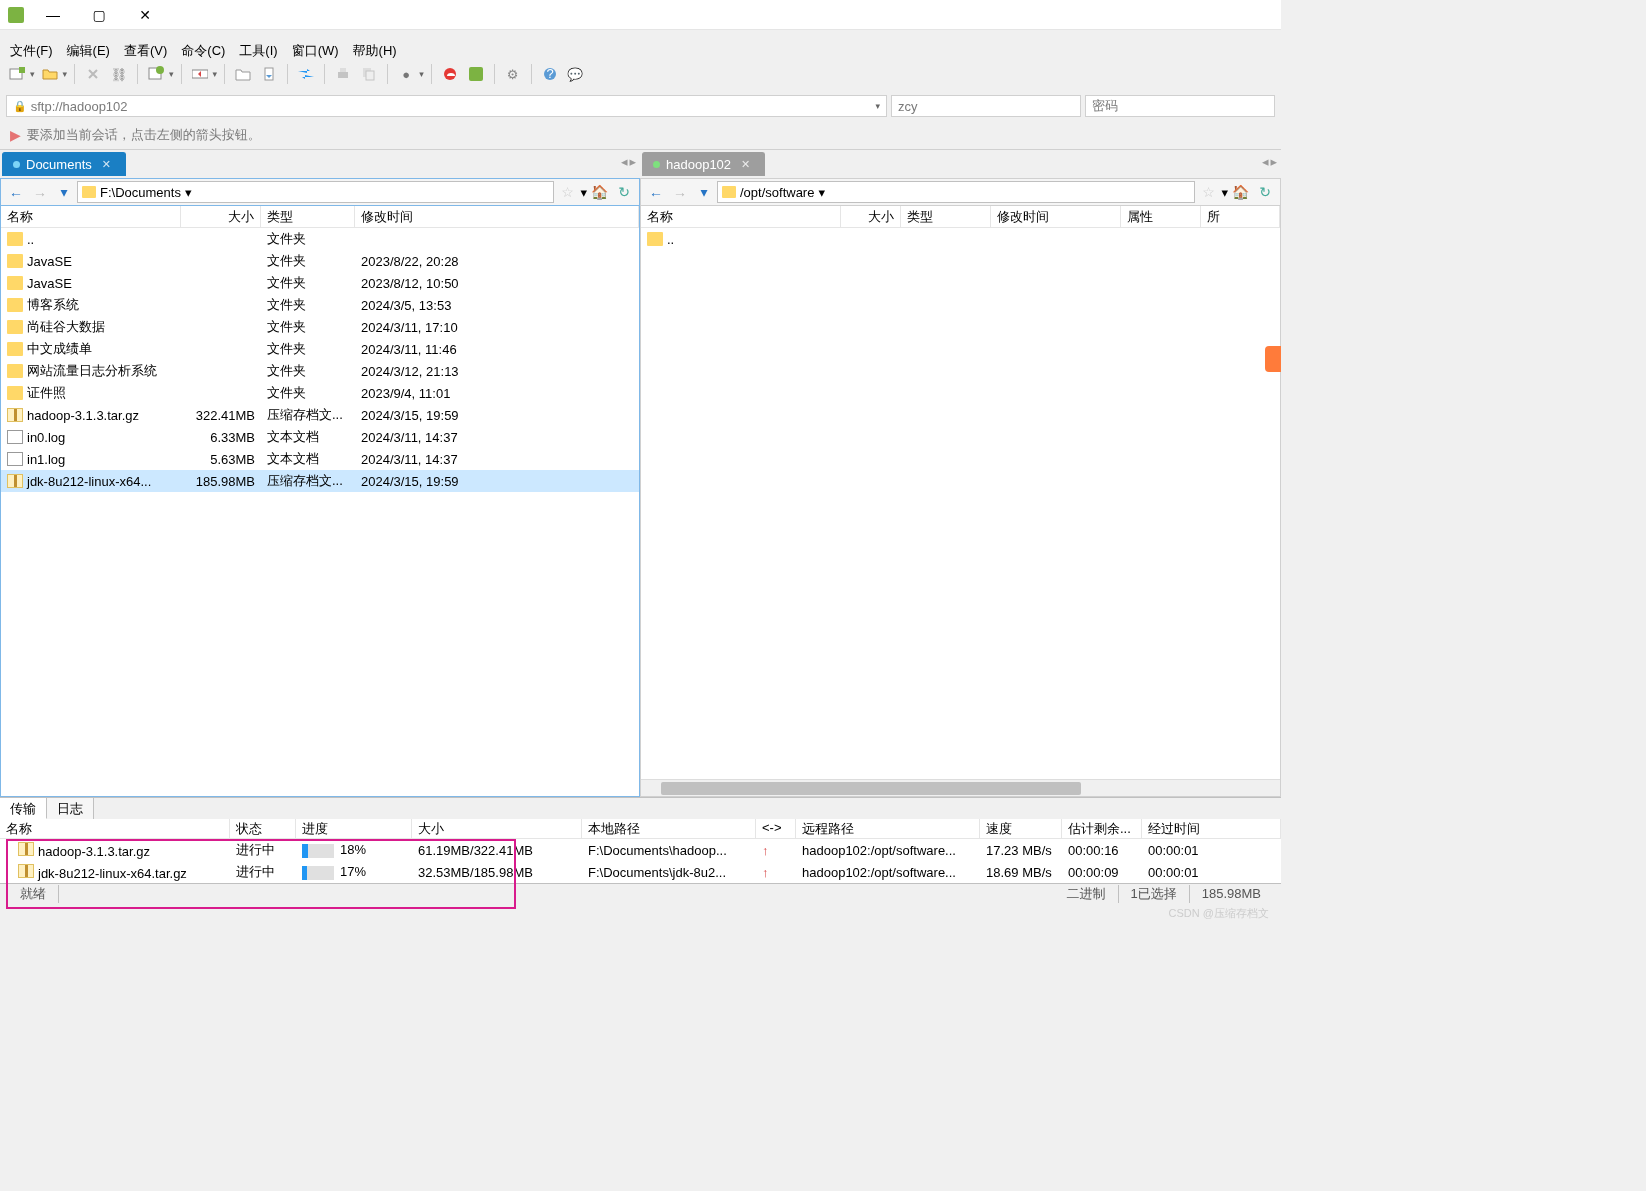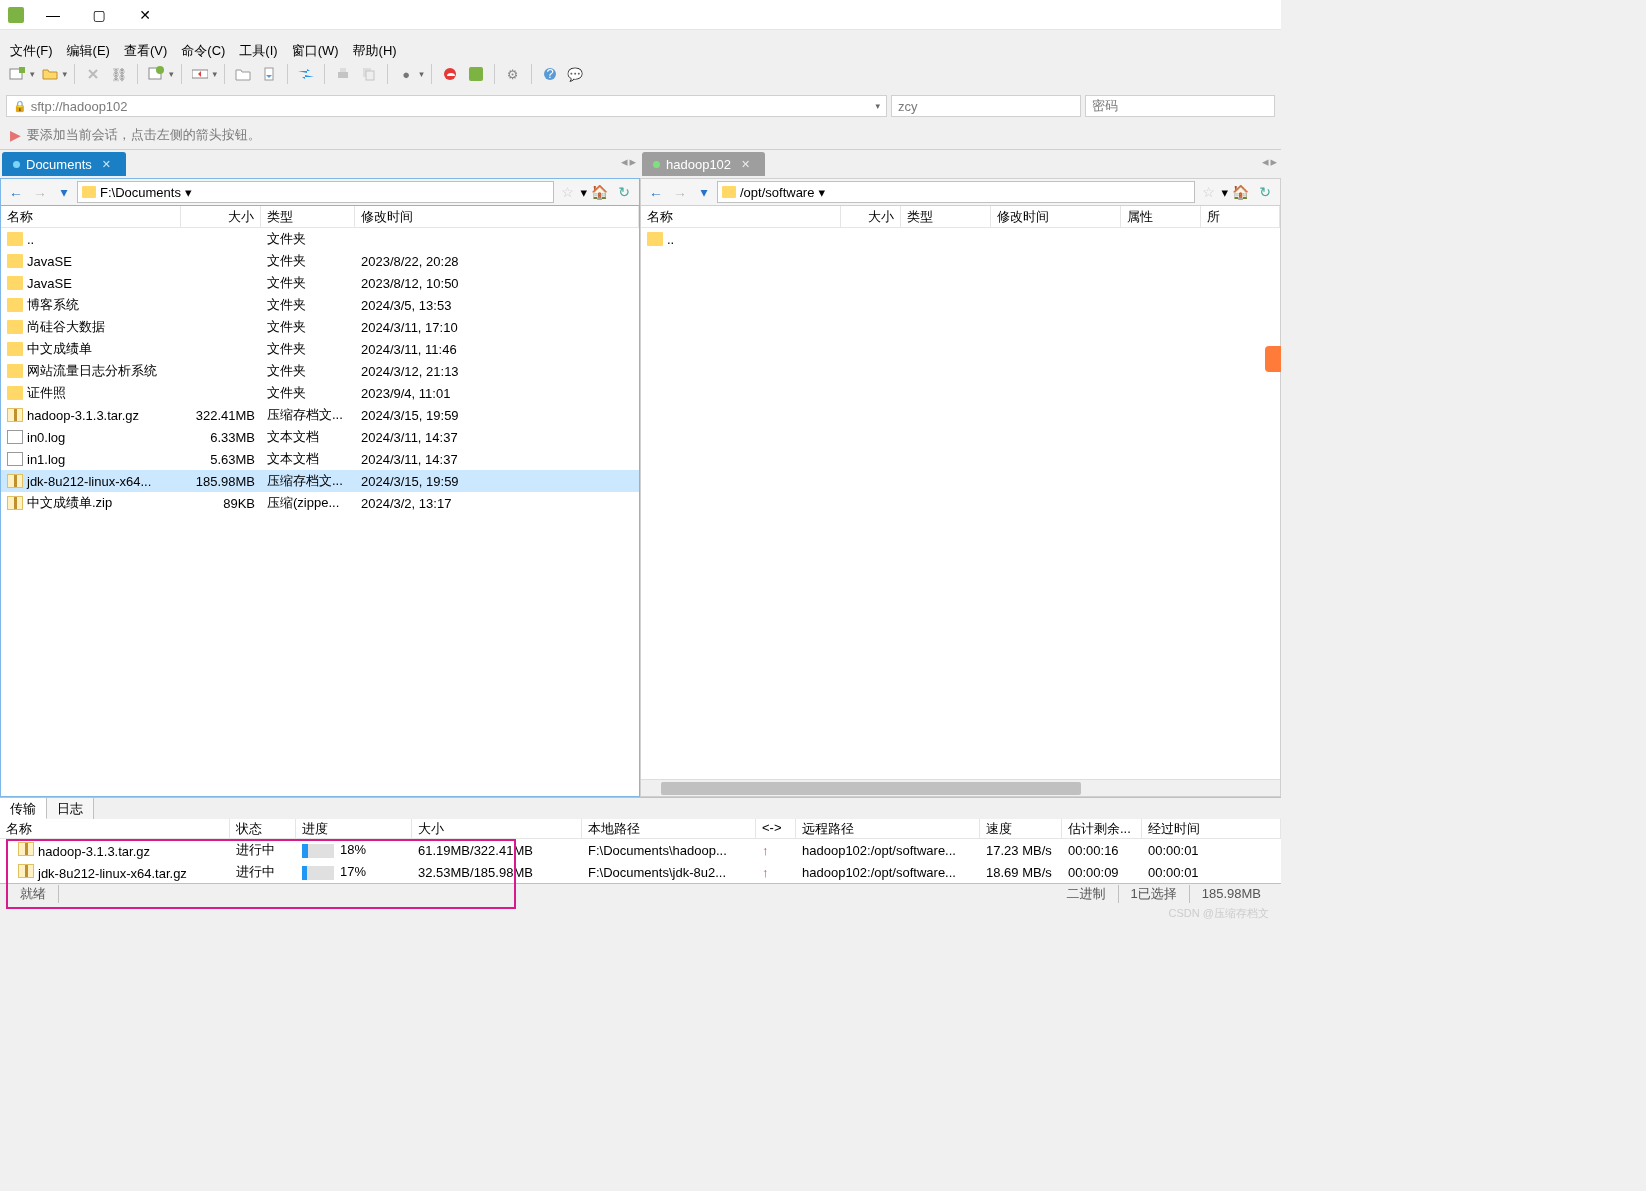--- a/index.html
+++ b/index.html
@@ -354,29 +354,20 @@
           </div>
           <div class="fl-row selected">
             <div class="cell" style="width:180px">
               <span class="ico archive"></span>
               <span>jdk-8u212-linux-x64...</span>
             </div>
             <div class="cell size" style="width:80px">185.98MB</div>
             <div class="cell" style="width:94px">压缩存档文...</div>
             <div class="cell" style="flex:1">2024/3/15, 19:59</div>
           </div>
-          <div class="fl-row">
-            <div class="cell" style="width:180px">
-              <span class="ico archive"></span>
-              <span>中文成绩单.zip</span>
-            </div>
-            <div class="cell size" style="width:80px">89KB</div>
-            <div class="cell" style="width:94px">压缩(zippe...</div>
-            <div class="cell" style="flex:1">2024/3/2, 13:17</div>
-          </div>
         </div>
     </div>
   </div>
 
   <div class="pane right">
     <div class="tabstrip">
       <div class="tab active-grey">
         <span class="dot" style="background:#7ee07e"></span>
         <span>hadoop102</span>
         <span class="close-x">✕</span>

